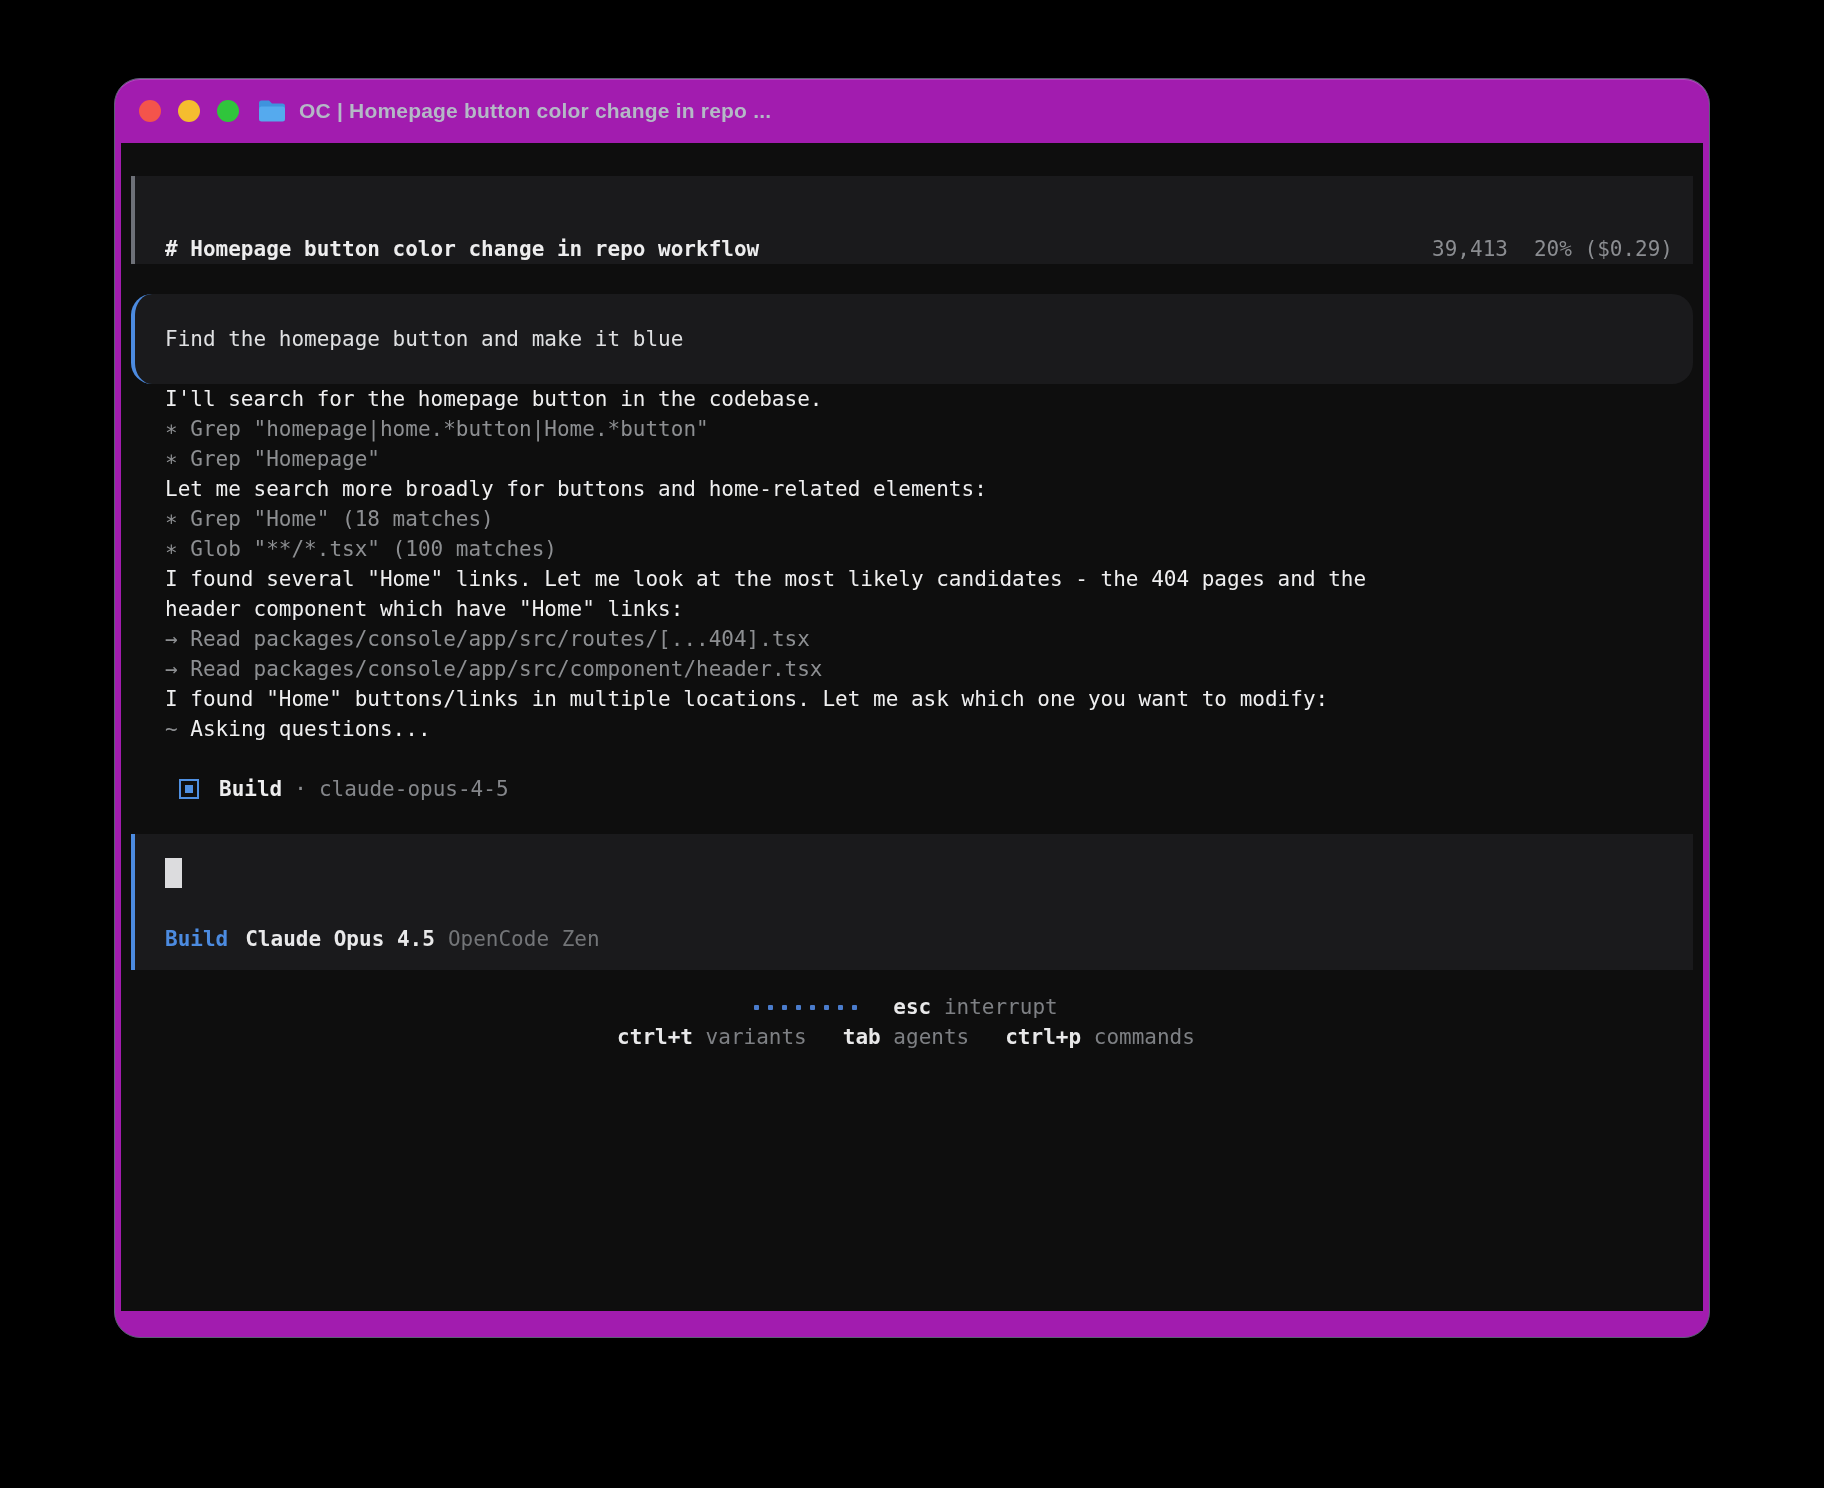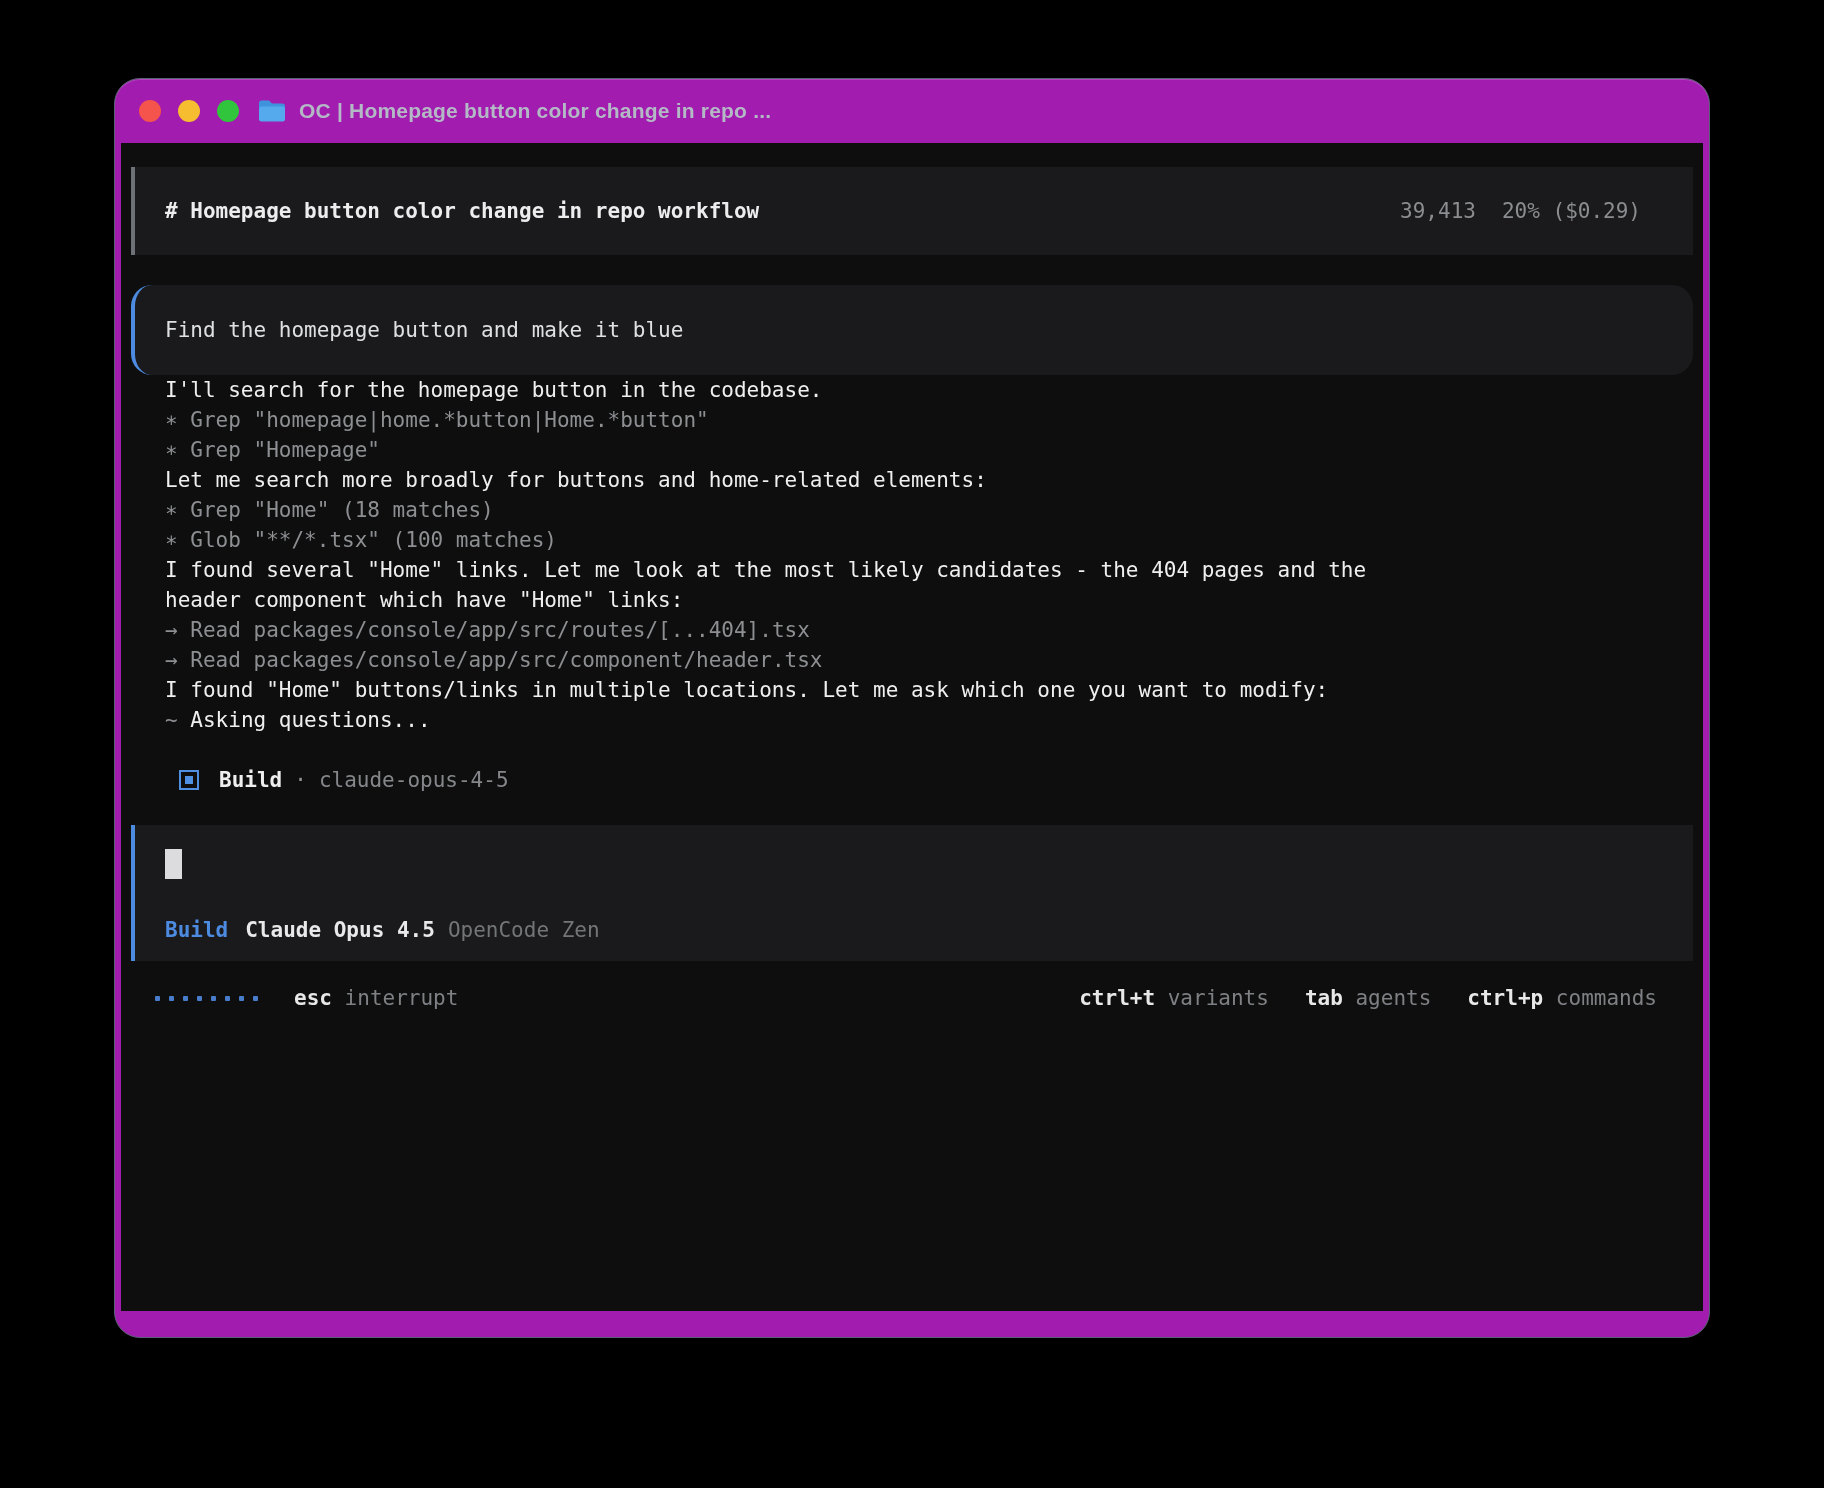--- a/index.html
+++ b/index.html
@@ -28,23 +28,23 @@
   .foldericon svg { display:block; }
   .wintitle { font-family:"Liberation Sans", sans-serif; font-weight:700;
     font-size:21px; color:#b4b9c6; letter-spacing:.2px; }
 
   
   .content { position:absolute; left:6px; right:6px; top:64px; bottom:26px;
     background:#0e0e0e; overflow:hidden;
     font-size:21px; line-height:30px; color:#ebebed; }
 
   .block { margin:0 10px; background:#1a1a1c; }
-  .session-header { margin-top:24px; height:88px; border-left:4px solid #6e7178;
-    display:flex; align-items:center; justify-content:space-between;
-    padding:0 52px 0 30px; }
+  .session-header { margin-top:33px; height:88px; border-left:4px solid #6e7178;
+    display:flex; align-items:flex-end; justify-content:space-between;
+    padding:0 20px 0 30px; }
   .session-title { font-weight:700; color:#ededee; }
   .session-stats { display:flex; gap:26px; color:#8b8d91; }
 
   .user-msg { margin-top:30px; height:90px; border-left:4px solid #4c8be0;
     display:flex; align-items:center; padding-left:30px; color:#dfe0e2;border-radius:21px; }
 
   .conv { padding:0 10px 0 44px; }
   .para { }
   .line { height:30px; white-space:pre; }
   .t-white { color:#efeff0; }
@@ -63,21 +63,21 @@
   .composer { margin-top:30px; height:136px; border-left:4px solid #4c8be0;
     padding:24px 30px 16px 30px; display:flex; flex-direction:column;
     justify-content:space-between; cursor:text; }
   .cursor { width:17px; height:30px; background:#dcdcde; }
   .composer-meta { display:flex; align-items:baseline; }
   .mode { color:#4c8be0; font-weight:700; }
   .model { color:#e9e9ea; font-weight:700; margin-left:17px; }
   .provider { color:#737578; margin-left:13px; }
 
   .statusbar { margin:22px 10px 0 10px; display:flex; align-items:center;
-    justify-content:space-between; padding:0 36px 0 24px; height:30px; }
+    justify-content:space-between; padding:0 36px 0 24px; height:30px;flex-direction:column; }
   .sb-left { display:flex; align-items:center; }
   .dots { display:flex; gap:9px; margin-right:36px; }
   .dots i { width:5px; height:5px; background:#4a7ccc; border-radius:1px; display:block; }
   .hint { white-space:pre; }
   .hint .key { color:#e8e8e9; font-weight:700; }
   .hint .lbl { color:#7e8084; }
   .sb-right { display:flex; gap:36px; }
 </style>
 </head>
 <body>

